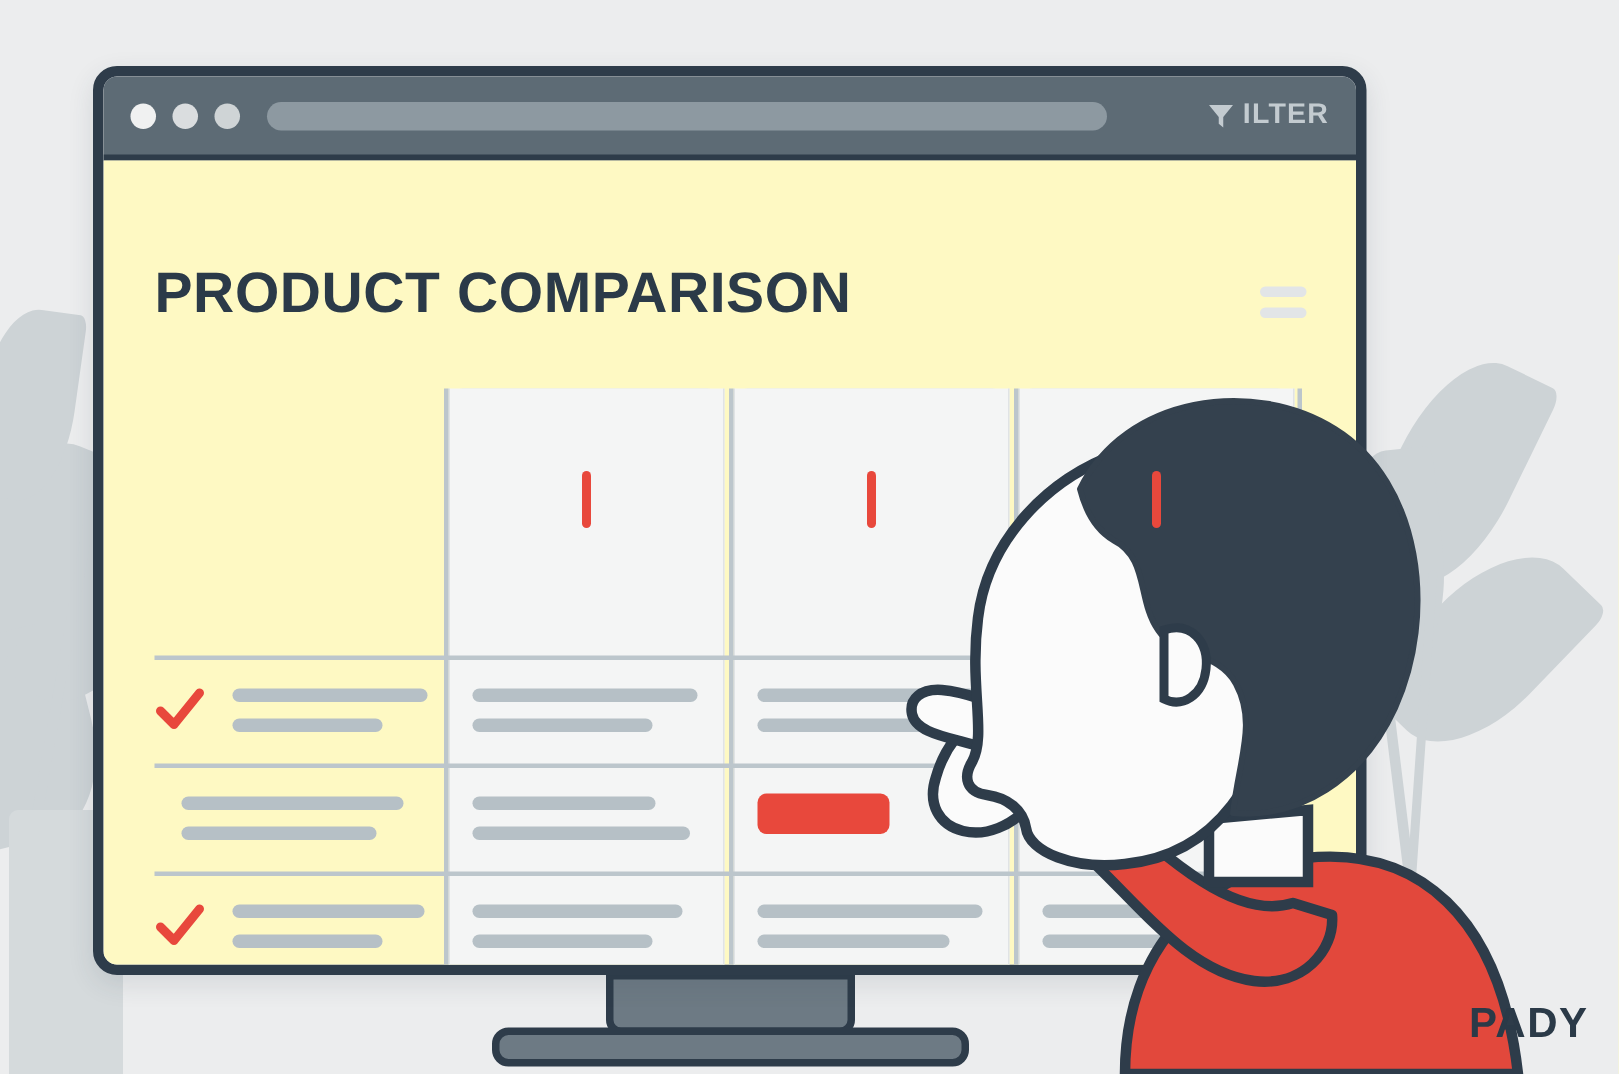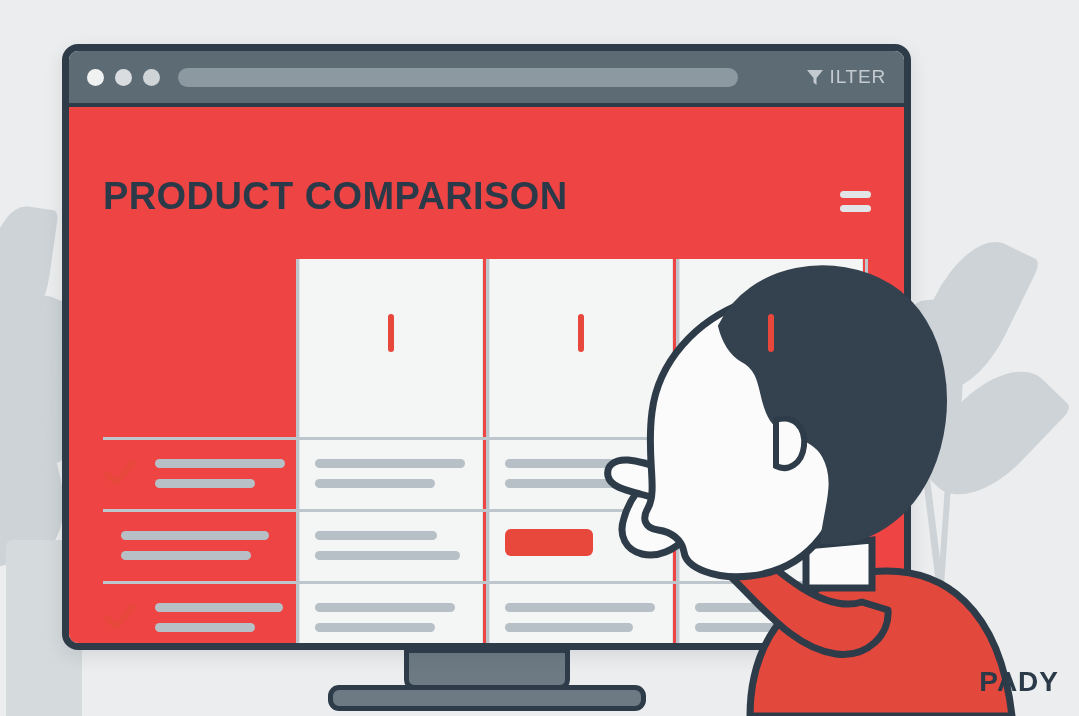--- a/index.html
+++ b/index.html
@@ -26,24 +26,24 @@
     border:5px solid #2e3c4a;border-radius:11px;box-sizing:border-box;}
 
   
   #chrome{position:relative;height:56px;background:#5d6b75;border-bottom:4px solid #2e3c4a;
     display:flex;align-items:center;padding:0 18px;box-sizing:border-box;}
   .dots{display:flex;gap:11px;margin-right:18px;}
   .dot{width:17px;height:17px;border-radius:50%;}
   .dot.d1{background:#f0f1f1;} .dot.d2{background:#dadddf;} .dot.d3{background:#cfd4d6;}
   #addr{flex:1;height:19px;background:#8d99a1;border-radius:10px;max-width:560px;}
   #filter{display:flex;align-items:center;gap:5px;margin-left:auto;padding-left:16px;}
-  #filter .ftxt{color:#c3cbd0;font-size:19px;font-weight:normal;letter-spacing:.8px;}
-
-  
-  #page{position:relative;height:546px;background:#ef4444;}
+  #filter .ftxt{color:#c3cbd0;font-size:19px;font-weight:bold;letter-spacing:.8px;}
+
+  
+  #page{position:relative;height:546px;background:#fef9c3;}
   #title{position:absolute;left:34px;top:68px;font-size:38px;font-weight:bold;color:#2b3a48;
     letter-spacing:.4px;white-space:nowrap;}
   #menu{position:absolute;right:33px;top:84px;display:flex;flex-direction:column;gap:7px;}
   #menu span{display:block;width:31px;height:7px;background:#e2e5e7;border-radius:4px;}
 
   
   .cards{position:absolute;left:230px;top:152px;display:flex;gap:8px;}
   .card{width:182px;height:168px;background:#f4f5f5;border:1px solid #e0e3e5;border-radius:10px;
     display:flex;flex-direction:column;align-items:center;justify-content:flex-start;padding-top:16px;
     box-sizing:border-box;}

